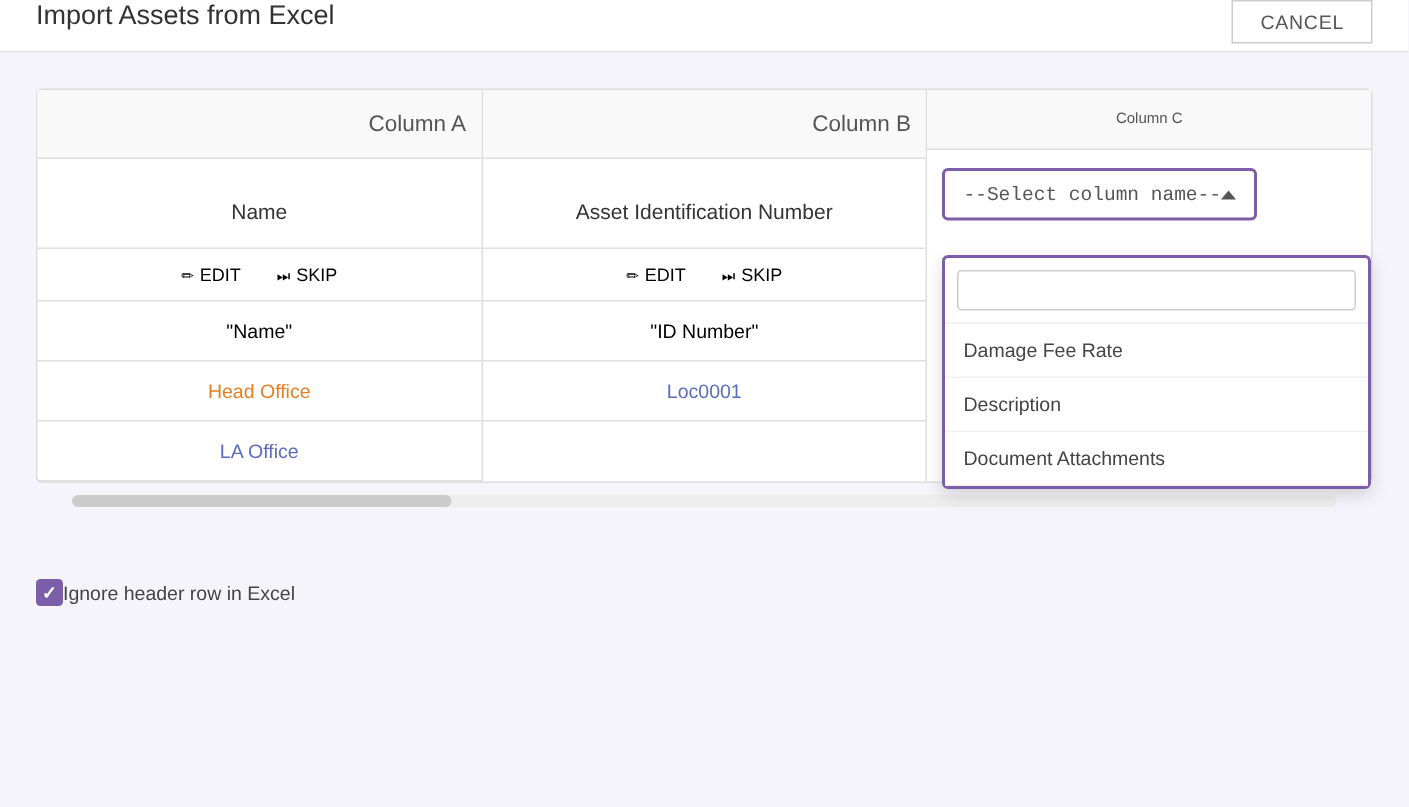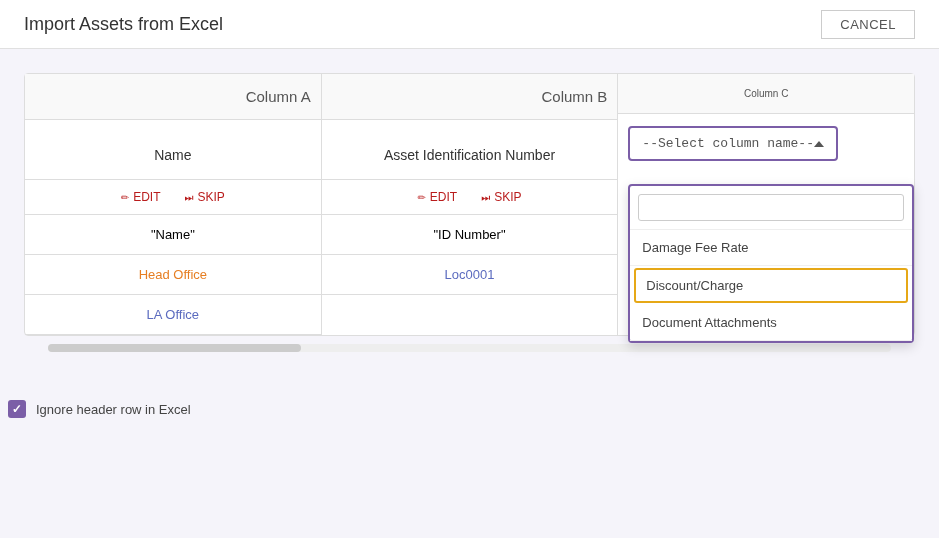--- a/index.html
+++ b/index.html
@@ -7,24 +7,24 @@
       font-family: Arial, sans-serif;
       background: #f5f4fa;
       width: 939px;
       height: 538px;
       overflow: hidden;
     }
 
     .header {
       background: white;
       display: flex;
-      align-items: center;
+      align-items: flex-start;
       justify-content: space-between;
       padding: 0 24px;
-      height: 49px;
+      height: 35px;
       border-bottom: 1px solid #e0e0e0;
     }
 
     .header-title {
       font-size: 18px;
       font-weight: 400;
       color: #333;
     }
 
     .cancel-btn {
@@ -84,21 +84,21 @@
 
     .column-actions {
       display: flex;
       justify-content: center;
       gap: 24px;
       padding: 10px;
       border-bottom: 1px solid #ddd;
     }
 
     .action-btn {
-      color: #b91c1c;
+      color: #000000;
       font-size: 12px;
       cursor: pointer;
       display: flex;
       align-items: center;
       gap: 4px;
       background: none;
       border: none;
     }
 
     .data-row {
@@ -199,22 +199,21 @@
     .horizontal-scroll-thumb {
       width: 30%;
       height: 100%;
       background: #ccc;
       border-radius: 4px;
     }
 
     .footer-area {
       display: flex;
       align-items: center;
-      gap: 10px;
-      padding: 16px 8px;
+      padding: 16px 24px;
     }
 
     .checkbox-custom {
       width: 18px;
       height: 18px;
       background: #7b5ea7;
       border-radius: 3px;
       display: flex;
       align-items: center;
       justify-content: center;
@@ -320,22 +319,22 @@
           <span class="triangle-up"></span>
         </button>
 
         <div class="dropdown-panel">
           <div class="dropdown-search">
             <input type="text" placeholder="" style="">
           </div>
           <div class="dropdown-item">
             <span>Damage Fee Rate</span>
           </div>
-          <div class="dropdown-item selected">
-            <span>Discount/Charge</span>
+          <div class="dropdown-item">
+            <span>Description</span>
           </div>
           <div class="dropdown-item">
             <span>Document Attachments</span>
           </div>
         </div>
       </div>
 
     </div>
 
     <div class="horizontal-scroll">

